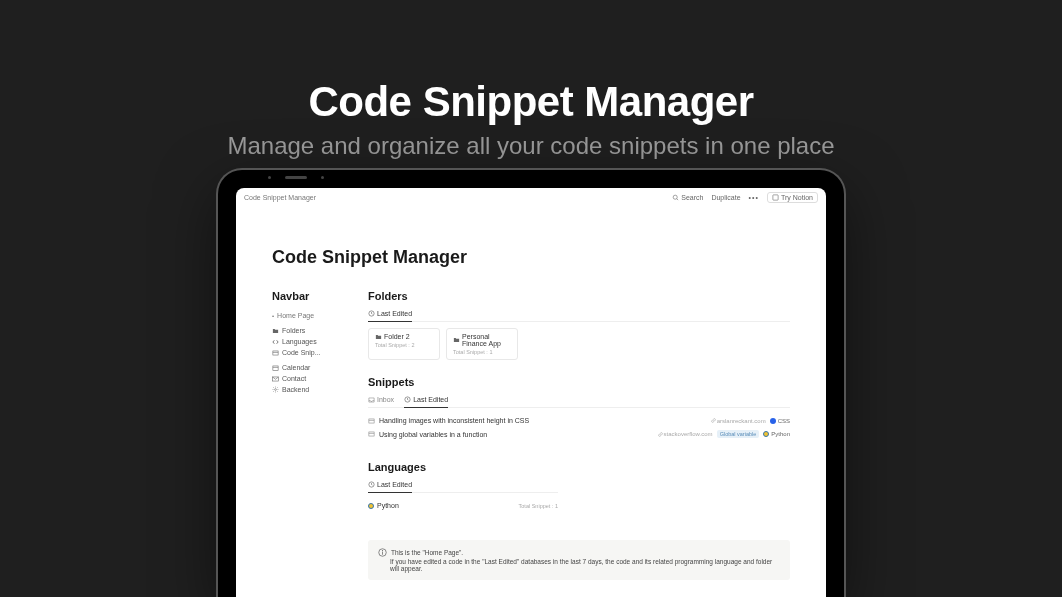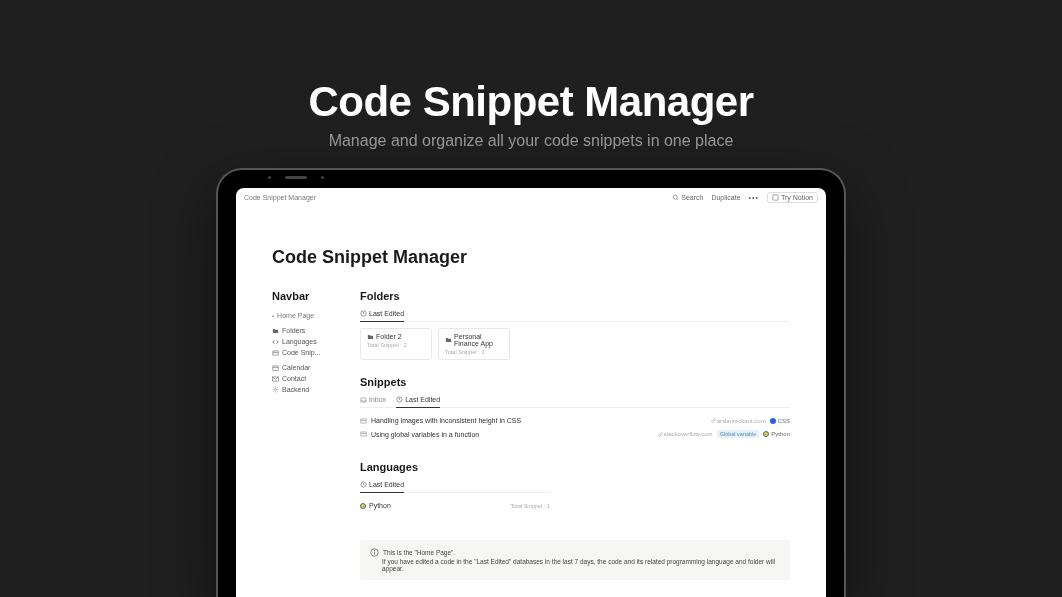--- a/index.html
+++ b/index.html
@@ -15,21 +15,21 @@
       text-align: center;
       color: #ffffff;
       font-size: 42px;
       font-weight: 700;
       margin-top: 78px;
       letter-spacing: -0.5px;
     }
     .hero-subtitle {
       text-align: center;
       color: #9a9a9a;
-      font-size: 16px;
+      font-size: 24px;
       font-weight: 400;
       margin-top: 6px;
     }
     .tablet-frame {
       position: absolute;
       top: 170px;
       left: 50%;
       transform: translateX(-50%);
       width: 626px;
       height: 427px;
@@ -81,21 +81,21 @@
     .dots { letter-spacing: 1px; }
     .content {
       padding: 40px 36px 0 36px;
     }
     .page-title {
       font-size: 18px;
       font-weight: 700;
       color: #1a1a1a;
       margin-bottom: 22px;
     }
-    .layout { display: flex; gap: 16px; }
+    .layout { display: flex; gap: 24px; }
     .navbar { width: 72px; flex-shrink: 0; }
     .navbar-title { font-size: 11px; font-weight: 700; color: #1a1a1a; margin-bottom: 10px; }
     .nav-link { font-size: 7px; color: #555; display: flex; align-items: center; gap: 3px; margin-bottom: 4px; }
     .nav-link.home { color: #777; }
     .nav-link .bullet { font-size: 6px; }
     .nav-section { margin-top: 8px; }
     .main { flex: 1; }
     .section-row { display: flex; gap: 20px; flex-direction: column; }
     .col-snippets { flex: 1; }
     .col-languages { width: 190px; }

